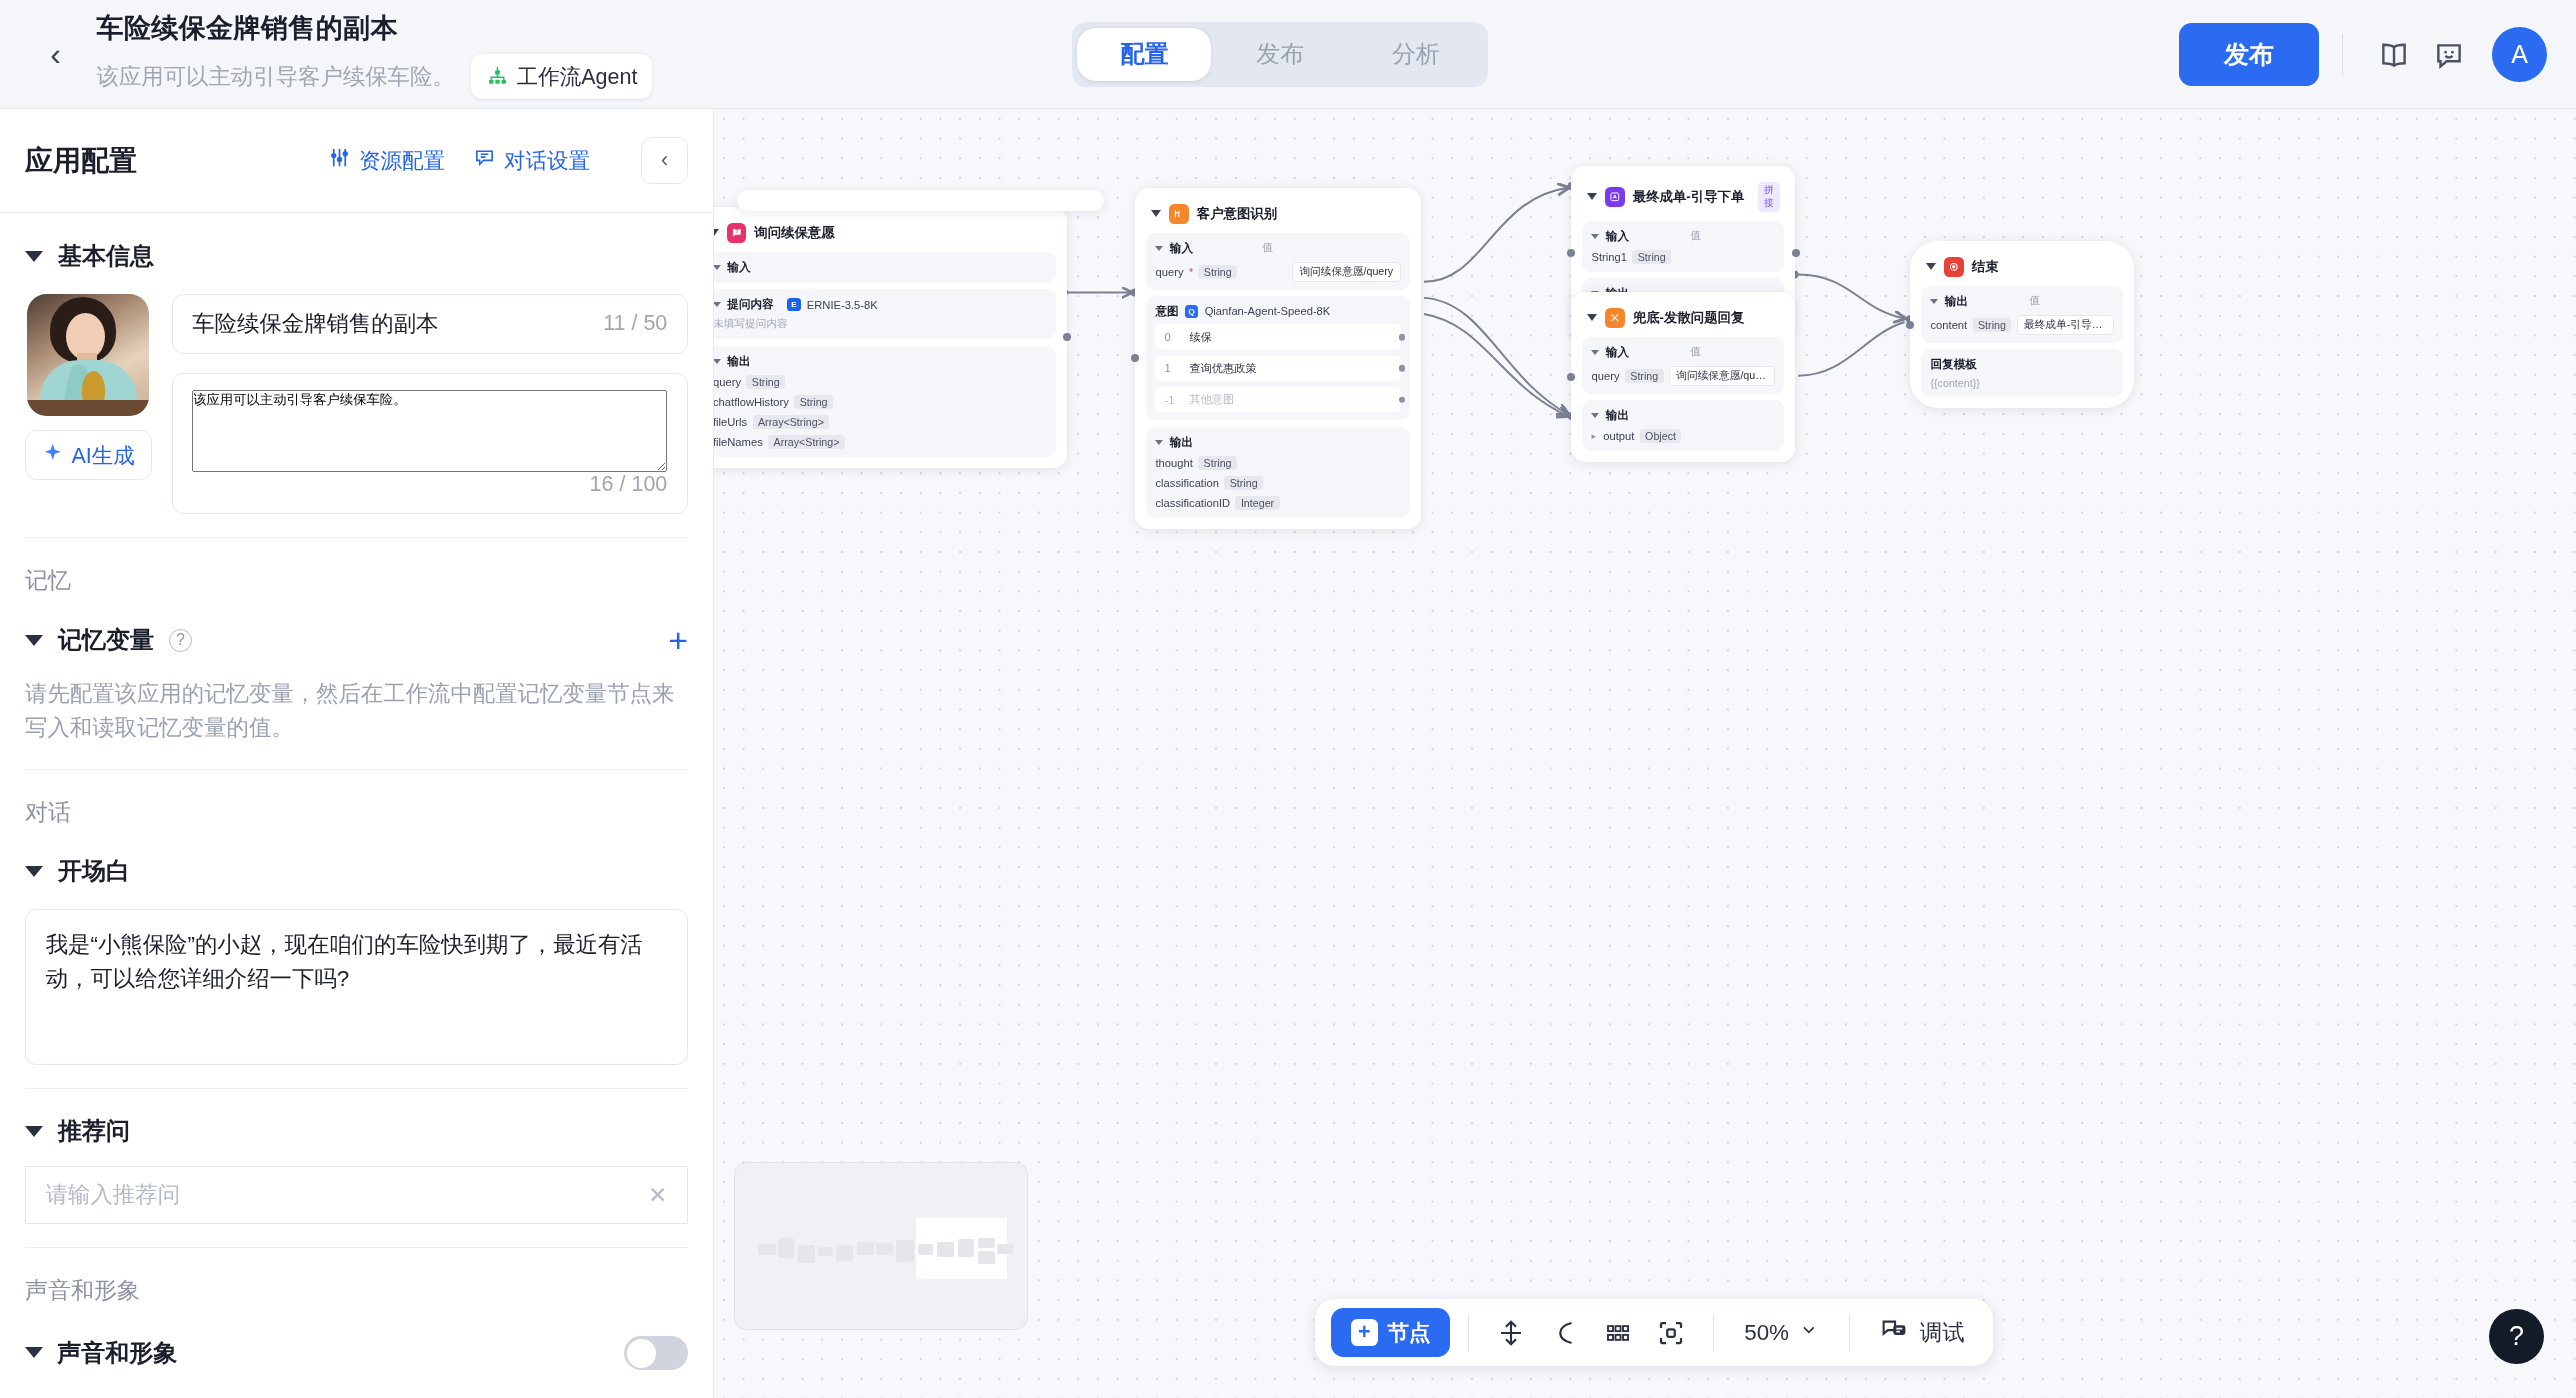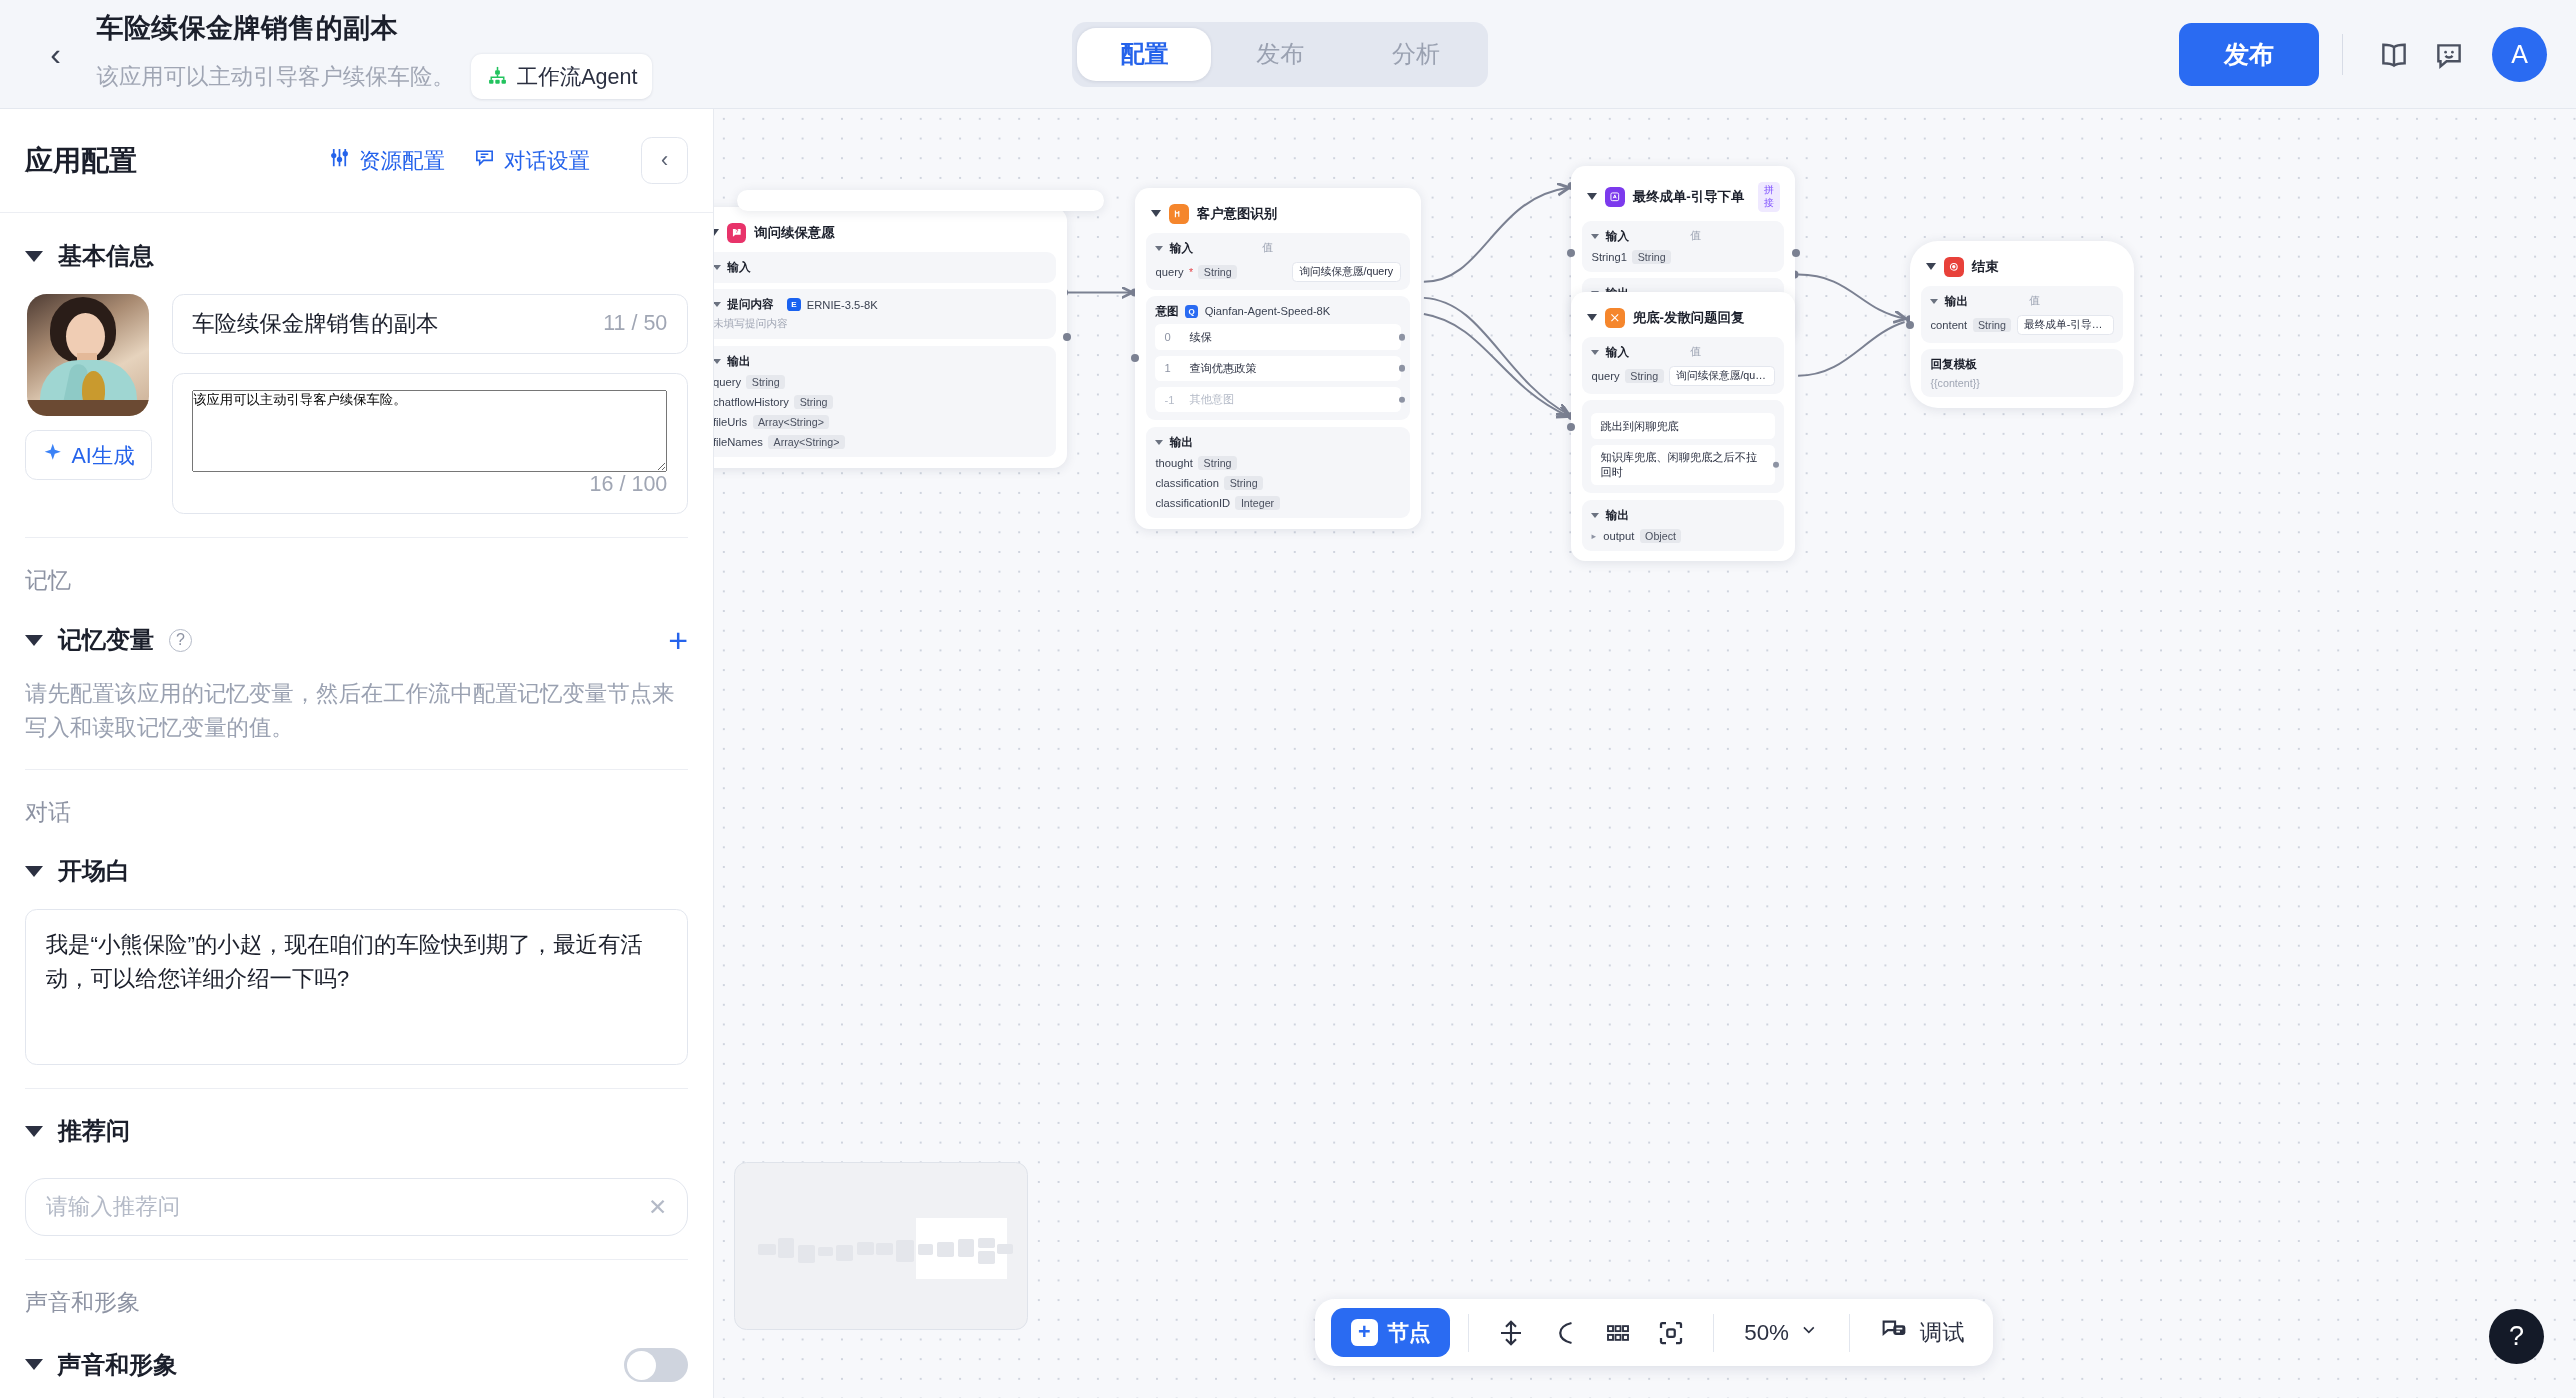--- a/index.html
+++ b/index.html
@@ -135,22 +135,22 @@
 
   .ta-box {
     border: 0.9px solid #e2e6ee; border-radius: 11.6px; padding: 18px 19.7px;
     height: 156px; margin-top: 21.5px;
   }
   .ta-box textarea {
     width: 100%; height: 100%; border: none; outline: none; resize: none;
     font-size: 22.4px; color: #1b1f2b; line-height: 1.55; font-family: inherit; background: transparent;
   }
   .sugg-input {
-    display: flex; align-items: center; border: 0.9px solid #e2e6ee; border-radius: 20px;
-    padding: 14.3px 19.7px; margin-top: 31px;
+    display: flex; align-items: center; border: 0.9px solid #e2e6ee; border-radius: 1px;
+    padding: 14.3px 19.7px; margin-top: 19px;
   }
   .sugg-input input { border:none; outline:none; font-size:22.4px; flex:1; font-family: inherit; color:#1b1f2b; }
   .sugg-input input::placeholder { color: #b4bac7; }
   .clear-x { font-size: 23px; color: #b4bac7; cursor: pointer; margin-left: 10.7px; }
 
   .voice-head { font-size: 23px; color: #8d93a3; padding-top: 27px; }
   .voice-row { display:flex; align-items:center; padding-top: 30px; }
   .voice-row .sec-title2 { font-size: 24px; font-weight: 700; color: #1b1f2b; }
   .toggle {
     margin-left:auto; width: 64px; height: 34px; border-radius: 17px; background:#cfd4de;
@@ -643,29 +643,20 @@
           <div class="blk-title">输入</div>
           <div class="blk-valhdr" style="margin-left:55px; margin-right:auto;">值</div>
         </div>
         <div class="io-row">
           <span class="io-name">query</span>
           <span class="tag">String</span>
           <span class="io-val">询问续保意愿/query</span>
         </div>
       </div>
       <div class="blk">
-        <div class="plain-row">
-          <span>跳出到闲聊兜底</span>
-        </div>
-        <div class="plain-row">
-          <span>知识库兜底、闲聊兜底之后不拉回时</span>
-          <span class="dot-r"></span>
-        </div>
-      </div>
-      <div class="blk">
         <div class="blk-head">
           <div class="blk-tri"></div>
           <div class="blk-title">输出</div>
         </div>
         <div class="io-row">
           <span class="arrow-ico">▸</span>
           <span class="io-name">output</span>
           <span class="tag">Object</span>
         </div>
       </div>

